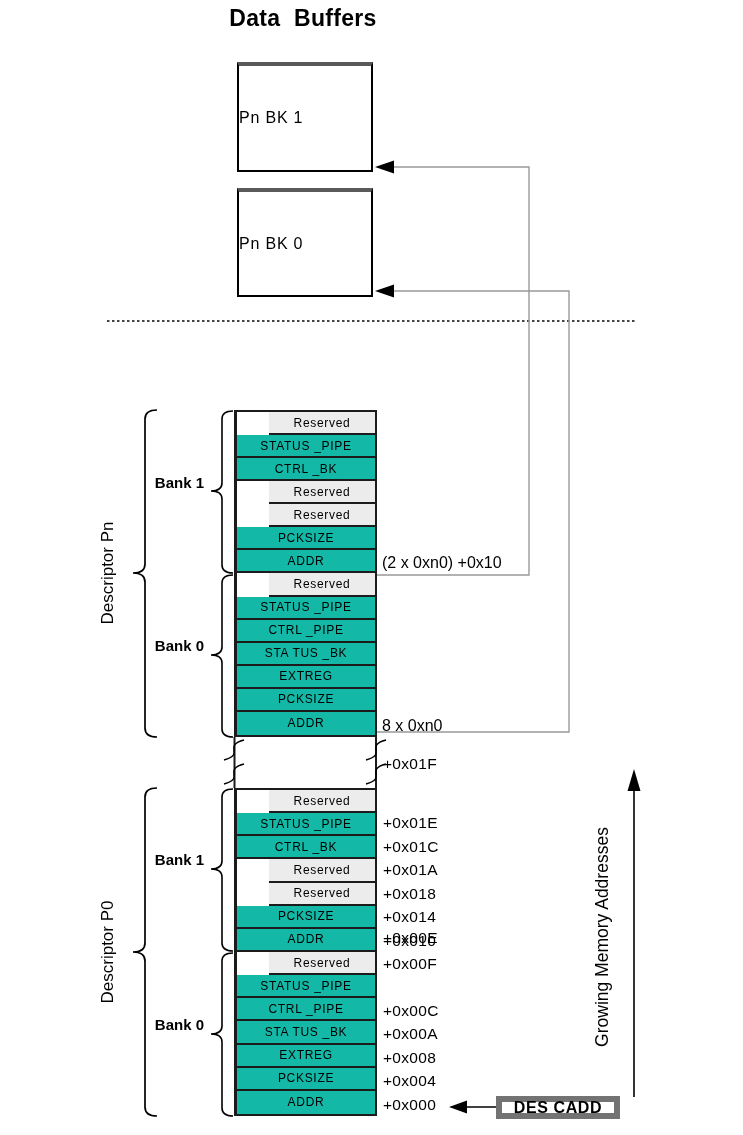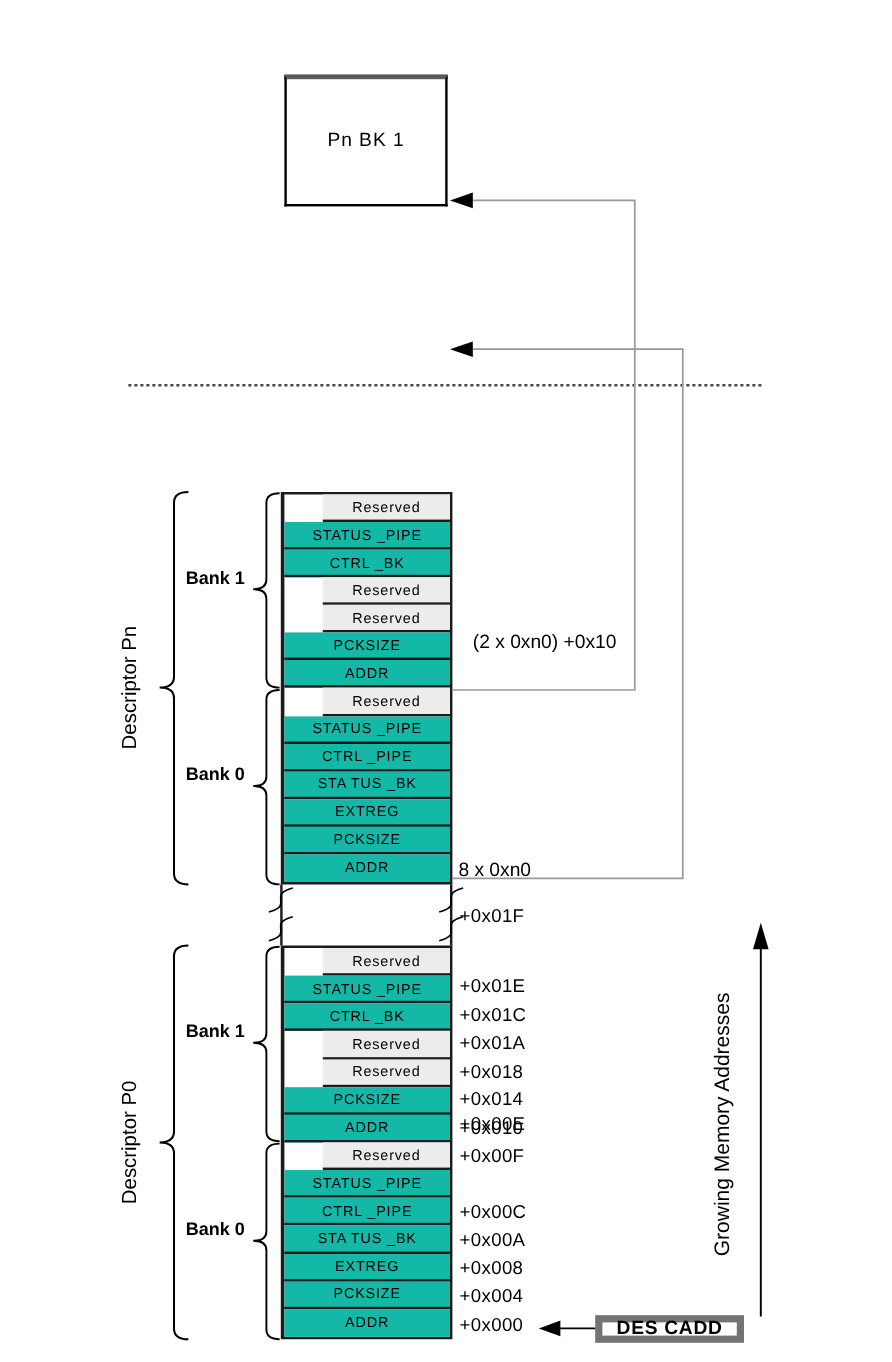--- a/index.html
+++ b/index.html
@@ -7,21 +7,21 @@
     position:relative;width:743px;height:1135px;background:#ffffff;overflow:hidden;
     font-family:"Liberation Sans","DejaVu Sans",sans-serif;color:var(--ink,#000);
   }
   .title{position:absolute;text-align:center;font-weight:600;color:#000;}
   .t-buffers{left:153px;top:5px;width:300px;font-size:23px;word-spacing:7px;letter-spacing:.3px;}
   .t-pipes{left:153px;top:342px;width:300px;font-size:24px;word-spacing:10px;letter-spacing:.3px;}
 
   .bufbox{
     position:absolute;left:237px;width:136px;box-sizing:border-box;background:#fff;
     border:2px solid #000;border-top:4px solid #5a5a5a;
-    display:flex;align-items:center;justify-content:center;
+    display:flex;align-items:center;
     font-size:16px;letter-spacing:.8px;
   }
   #buf1{top:62px;height:110px;}
   #buf0{top:188px;height:109px;}
 
   .dtable{
     position:absolute;left:234px;width:143px;box-sizing:border-box;background:#fff;
     border:2px solid var(--tborder,#1b1b1b);border-left-width:3px;
     display:grid;grid-template-rows:repeat(14,1fr);
   }
@@ -58,23 +58,27 @@
     display:flex;align-items:center;justify-content:center;
     font-size:16px;letter-spacing:.6px;font-weight:600;
   }
   svg.overlay{position:absolute;left:0;top:0;pointer-events:none;}
 </style>
 </head>
 <body>
 
 <div class="stage" style="--ink: #000000; --tborder: #1b1b1b; --shaded: #ececec;">
 
+  <div class="title t-buffers">Data Buffers</div>
 
   <div class="bufbox" id="buf1">
     <span>Pn BK 1</span>
+  </div>
+  <div class="bufbox" id="buf0">
+    <span>Pn BK 0</span>
   </div>
 
 
   <div class="vlabel" id="lbl-pn">Descriptor Pn</div>
   <div class="vlabel" id="lbl-p0">Descriptor P0</div>
   <div class="vlabel" id="lbl-mem">Growing Memory Addresses</div>
 
   <div class="banklbl" id="bank-pn-1">Bank 1</div>
   <div class="banklbl" id="bank-pn-0">Bank 0</div>
   <div class="banklbl" id="bank-p0-1">Bank 1</div>
@@ -162,21 +166,21 @@
         <span>EXTREG</span>
       </div>
       <div class="row">
         <span>PCKSIZE</span>
       </div>
       <div class="row">
         <span>ADDR</span>
       </div>
     </div>
   <div id="annotations">
-      <div class="note" style="top: 524px; height: 23.3571px; line-height: 23.3571px; margin-left: 12px;">(2 x 0xn0) +0x10</div>
+      <div class="note" style="top: 551px; height: 23.3571px; line-height: 23.3571px;">(2 x 0xn0) +0x10</div>
       <div class="note" style="top: 713.643px; height: 23.3571px; line-height: 23.3571px;">8 x 0xn0</div>
       <div class="addr" style="top: 752px; height: 23.4286px; line-height: 23.4286px;">+0x01F</div>
       <div class="addr" style="top: 811.429px; height: 23.4286px; line-height: 23.4286px;">+0x01E</div>
       <div class="addr" style="top: 834.857px; height: 23.4286px; line-height: 23.4286px;">+0x01C</div>
       <div class="addr" style="top: 858.286px; height: 23.4286px; line-height: 23.4286px;">+0x01A</div>
       <div class="addr" style="top: 881.714px; height: 23.4286px; line-height: 23.4286px;">+0x018</div>
       <div class="addr" style="top: 905.143px; height: 23.4286px; line-height: 23.4286px;">+0x014</div>
       <div class="addr" style="top: 928.571px; height: 23.4286px; line-height: 23.4286px;">+0x010</div>
       <div class="addr" style="top: 952px; height: 23.4286px; line-height: 23.4286px;">+0x00F</div>
       <div class="addr" style="top: 926px; height: 23.4286px; line-height: 23.4286px;">+0x00E</div>

